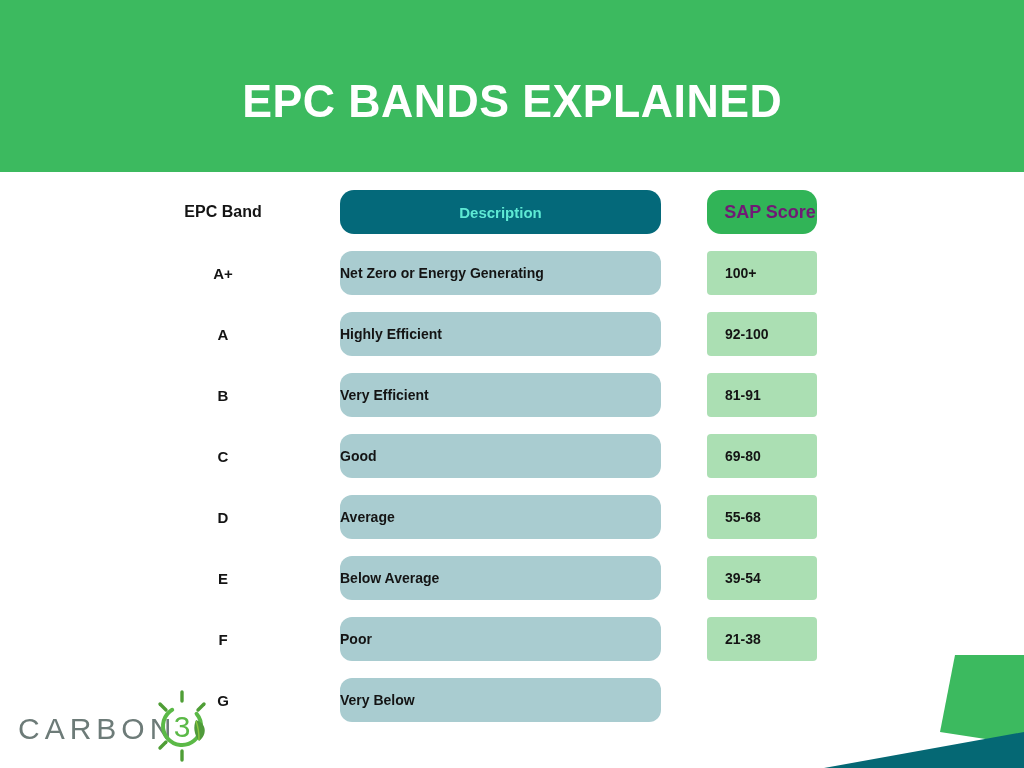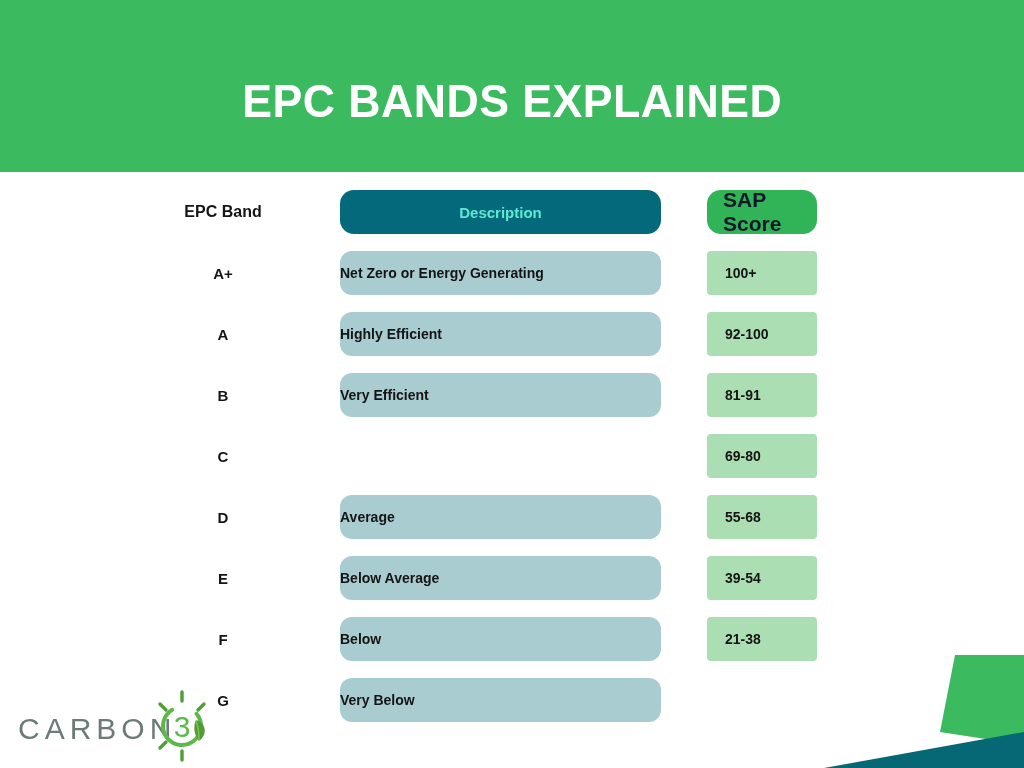--- a/index.html
+++ b/index.html
@@ -107,24 +107,24 @@
     align-items: center;
     box-sizing: border-box;
     padding-left: 18px;
     font-size: 14px;
     font-weight: bold;
     color: #141414;
     background: #abdfb3;
   }
   .cell-sap.header {
     background: #31b457;
-    color: #0f172a;
+    color: #701a75;
     justify-content: center;
     padding-left: 16px;
-    font-size: 21px;
+    font-size: 18px;
     border-radius: 14px;
   }
 
   
   .logo {
     position: absolute;
     left: 18px;
     top: 694px;
     width: 200px;
     height: 64px;
@@ -185,38 +185,39 @@
   </div>
 
   <div class="row">
     <div class="cell-band">B</div>
     <div class="cell-desc">Very Efficient</div>
     <div class="cell-sap">81-91</div>
   </div>
 
   <div class="row">
     <div class="cell-band">C</div>
+    <div class="cell-desc">Good</div>
     <div class="cell-sap">69-80</div>
   </div>
 
   <div class="row">
     <div class="cell-band">D</div>
     <div class="cell-desc">Average</div>
     <div class="cell-sap">55-68</div>
   </div>
 
   <div class="row">
     <div class="cell-band">E</div>
     <div class="cell-desc">Below Average</div>
     <div class="cell-sap">39-54</div>
   </div>
 
   <div class="row">
     <div class="cell-band">F</div>
-    <div class="cell-desc">Below</div>
+    <div class="cell-desc">Poor</div>
     <div class="cell-sap">21-38</div>
   </div>
 
   <div class="row">
     <div class="cell-band">G</div>
     <div class="cell-desc">Very Below</div>
   </div>
 
 </div>
 

